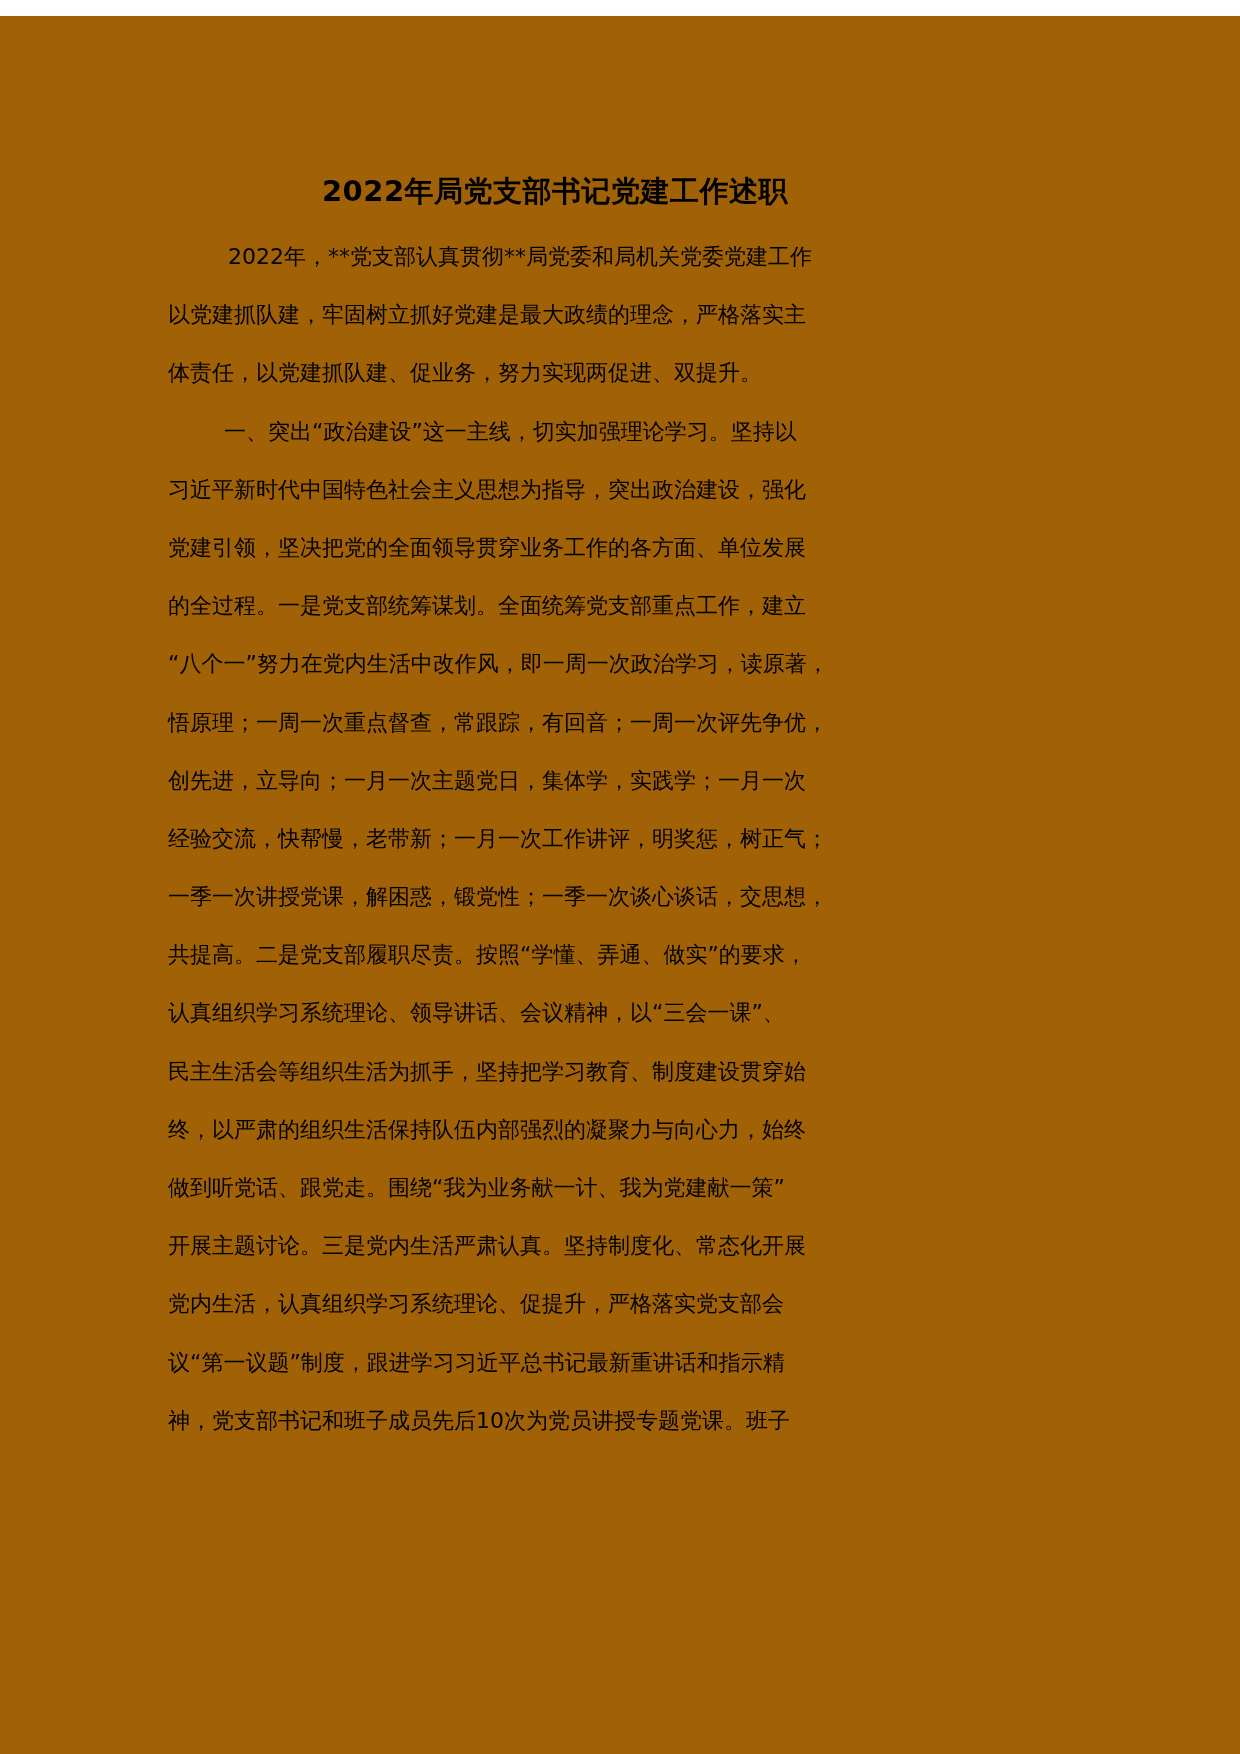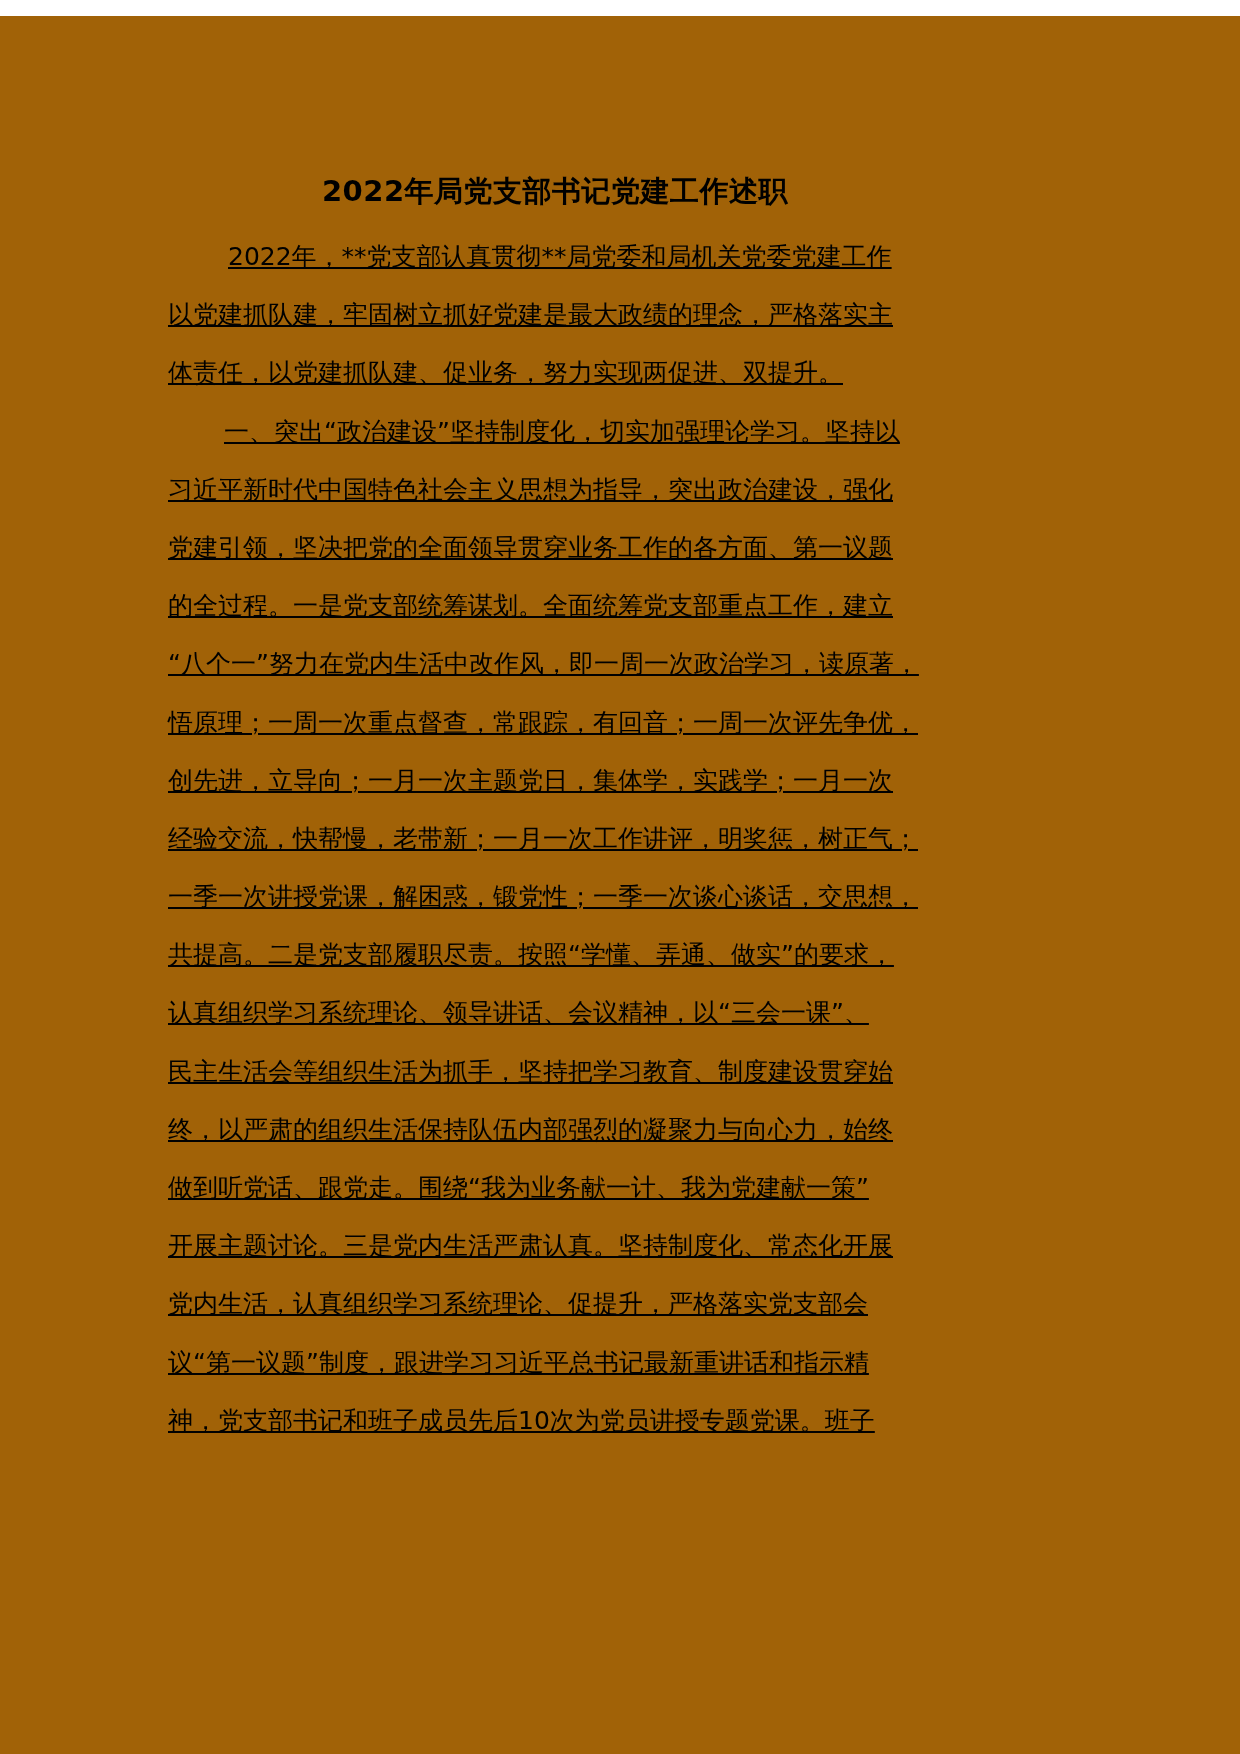--- a/index.html
+++ b/index.html
@@ -38,40 +38,39 @@
     .body {
       position: absolute;
       left: 168px;
       top: 212px;
       width: 780px;
     }
     .line {
       display: block;
       height: 58.2px;
       line-height: 58.2px;
-      font-size: 25px;
+      font-size: 22px;
       white-space: nowrap;
       letter-spacing: 0px;
-      text-decoration: underline;
     }
     .indent { padding-left: 56px; }
     .indent-small { padding-left: 60px; }
   </style>
 </head>
 <body>
 
 <div class="page">
   <div class="title">2022年局党支部书记党建工作述职</div>
   <div class="body">
     <span class="line indent-small">2022年，**党支部认真贯彻**局党委和局机关党委党建工作</span>
     <span class="line">以党建抓队建，牢固树立抓好党建是最大政绩的理念，严格落实主</span>
     <span class="line">体责任，以党建抓队建、促业务，努力实现两促进、双提升。</span>
-    <span class="line indent">一、突出“政治建设”坚持制度化，切实加强理论学习。坚持以</span>
+    <span class="line indent">一、突出“政治建设”这一主线，切实加强理论学习。坚持以</span>
     <span class="line">习近平新时代中国特色社会主义思想为指导，突出政治建设，强化</span>
-    <span class="line">党建引领，坚决把党的全面领导贯穿业务工作的各方面、第一议题</span>
+    <span class="line">党建引领，坚决把党的全面领导贯穿业务工作的各方面、单位发展</span>
     <span class="line">的全过程。一是党支部统筹谋划。全面统筹党支部重点工作，建立</span>
     <span class="line">“八个一”努力在党内生活中改作风，即一周一次政治学习，读原著，</span>
     <span class="line">悟原理；一周一次重点督查，常跟踪，有回音；一周一次评先争优，</span>
     <span class="line">创先进，立导向；一月一次主题党日，集体学，实践学；一月一次</span>
     <span class="line">经验交流，快帮慢，老带新；一月一次工作讲评，明奖惩，树正气；</span>
     <span class="line">一季一次讲授党课，解困惑，锻党性；一季一次谈心谈话，交思想，</span>
     <span class="line">共提高。二是党支部履职尽责。按照“学懂、弄通、做实”的要求，</span>
     <span class="line">认真组织学习系统理论、领导讲话、会议精神，以“三会一课”、</span>
     <span class="line">民主生活会等组织生活为抓手，坚持把学习教育、制度建设贯穿始</span>
     <span class="line">终，以严肃的组织生活保持队伍内部强烈的凝聚力与向心力，始终</span>

